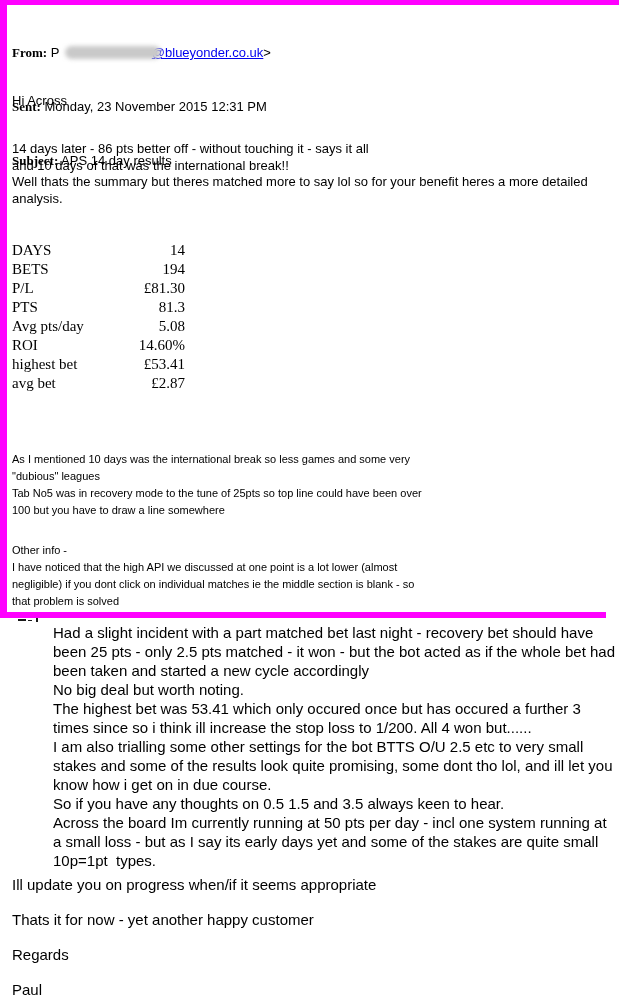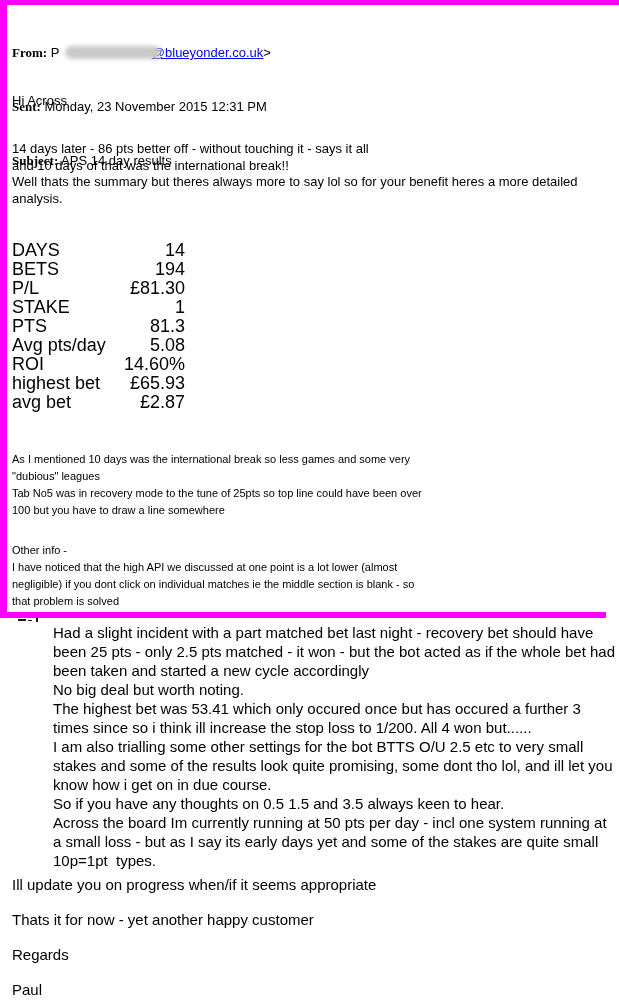--- a/index.html
+++ b/index.html
@@ -29,21 +29,21 @@
     filter:blur(2px);
     vertical-align:-2px;
     position:relative;z-index:1;
     margin-left:2px;margin-right:-9px;
   }
   
   .p13{left:12px;font-size:13px;line-height:17px;white-space:pre;}
   .p15{left:12px;font-size:11px;line-height:17px;white-space:pre;}
   .p15b{left:12px;font-size:15px;line-height:19px;white-space:pre;}
   
-  #stats{left:12px;top:241px;width:173px;font-family:Liberation Sans, sans-serif;font-size:18px;}
+  #stats{left:12px;top:241px;width:173px;font-family:Liberation Serif, serif;font-size:15px;}
   .t-row{display:flex;justify-content:space-between;height:19px;line-height:19px;}
   .t-label{text-align:left;}
   .t-value{}
 </style>
 </head>
 <body>
 
 <div class="abs bar" id="frame-top"></div>
 <div class="abs bar" id="frame-left"></div>
 <div class="abs bar" id="frame-divider"></div>
@@ -54,55 +54,51 @@
 
 <div class="abs" id="header">
   <div><span class="lbl">From:</span><span> P </span><span class="blur"></span><a class="maillink">@blueyonder.co.uk</a><span>&gt;</span></div>
   <div><span class="lbl">Sent:</span><span> Monday, 23 November 2015 12:31 PM</span></div>
   <div><span class="lbl">Subject:</span><span> APS 14 day results</span></div>
 </div>
 
 <div class="abs p13" style="top:92px;">Hi Across</div>
 <div class="abs p13" style="top:116px;margin-top:24px;">14 days later - 86 pts better off - without touching it - says it all
 and 10 days of that was the international break!!</div>
-<div class="abs p13" style="top:173px;">Well thats the summary but theres always more to say lol so for your benefit heres a more detailed
+<div class="abs p13" style="top:173px;">Well thats the summary but theres matched more to say lol so for your benefit heres a more detailed
 analysis.</div>
 
 <div class="abs" id="stats">
     <div class="t-row">
       <span class="t-label">DAYS</span>
       <span class="t-value">14</span>
     </div>
     <div class="t-row">
       <span class="t-label">BETS</span>
       <span class="t-value">194</span>
     </div>
     <div class="t-row">
       <span class="t-label">P/L</span>
       <span class="t-value">£81.30</span>
     </div>
     <div class="t-row">
-      <span class="t-label">STAKE</span>
-      <span class="t-value">1</span>
-    </div>
-    <div class="t-row">
       <span class="t-label">PTS</span>
       <span class="t-value">81.3</span>
     </div>
     <div class="t-row">
       <span class="t-label">Avg pts/day</span>
       <span class="t-value">5.08</span>
     </div>
     <div class="t-row">
       <span class="t-label">ROI</span>
       <span class="t-value">14.60%</span>
     </div>
     <div class="t-row">
       <span class="t-label">highest bet</span>
-      <span class="t-value">£65.93</span>
+      <span class="t-value">£53.41</span>
     </div>
     <div class="t-row">
       <span class="t-label">avg bet</span>
       <span class="t-value">£2.87</span>
     </div>
   </div>
 
 <div class="abs p15" style="top:451px;">As I mentioned 10 days was the international break so less games and some very
 "dubious" leagues
 Tab No5 was in recovery mode to the tune of 25pts so top line could have been over

